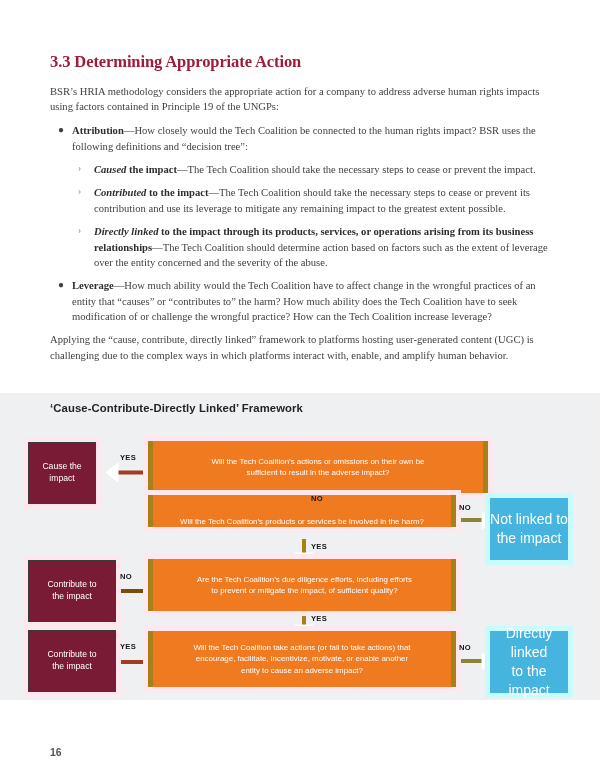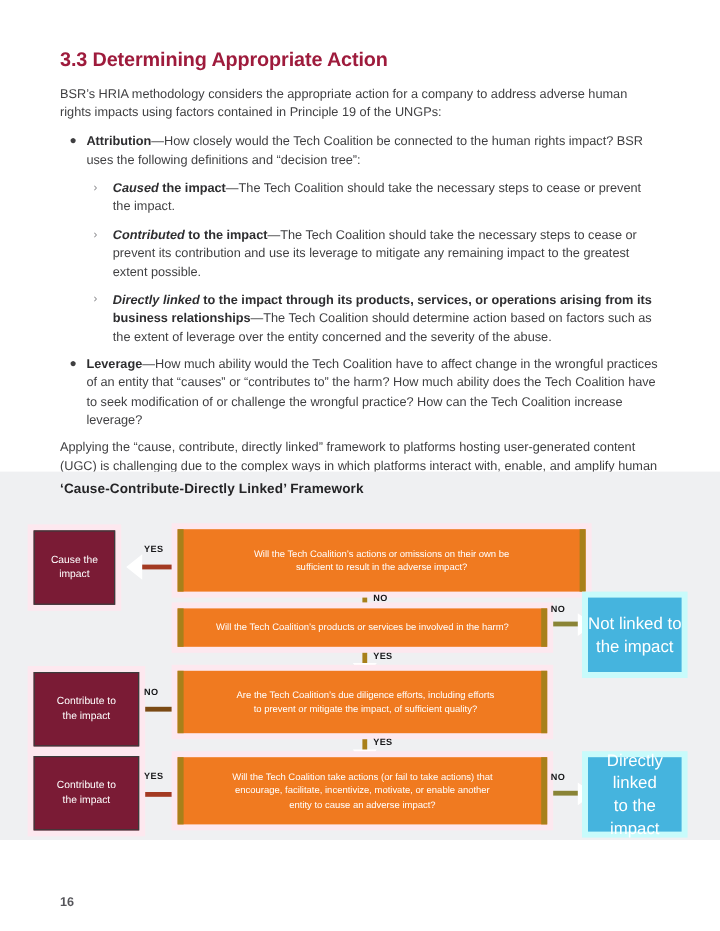--- a/index.html
+++ b/index.html
@@ -10,21 +10,21 @@
     width: 600px; height: 776px;
     position: relative;
     font-family: "Liberation Sans", sans-serif;
     color: #3c3c3c;
     overflow: hidden;
   }
 
   
   .doc {
     position: absolute;
-    left: 50px; top: 40px; width: 500px;
+    left: 50px; top: 52px; width: 500px; font-family: Liberation Serif, serif;
   }
   h1.section-title {
     font-size: 16.5px;
     line-height: 1.25;
     font-weight: bold;
     color: #9e1b3c;
     margin: 0 0 11px 0;
     letter-spacing: -0.1px;
   }
   p.body-para {
@@ -267,21 +267,21 @@
       </div>
     </div>
 
     <div class="node node-orange" style="left:148px; top:48px; width:340px; height:52px;">
       <div>
         <div>Will the Tech Coalition’s actions or omissions on their own be</div>
         <div>sufficient to result in the adverse impact?</div>
       </div>
     </div>
 
-    <div class="node node-orange" style="left:148px; top:114px; width:308px; height:32px;">
+    <div class="node node-orange" style="left:148px; top:102px; width:308px; height:32px;align-items:flex-end;">
       <div>
         <div>Will the Tech Coalition’s products or services be involved in the harm?</div>
       </div>
     </div>
 
     <div class="node node-blue" style="left:490px; top:105px; width:78px; height:62px;">
       <div>
         <div>Not linked to</div>
         <div>the impact</div>
       </div>

